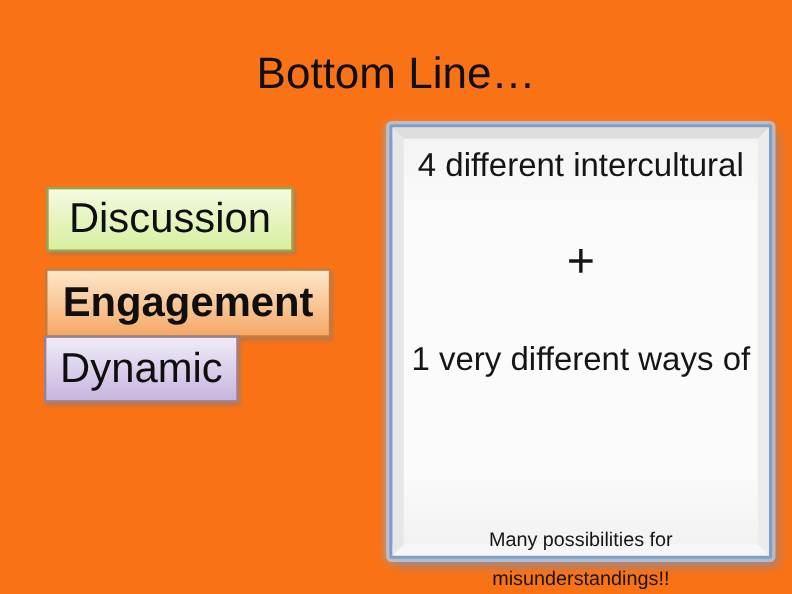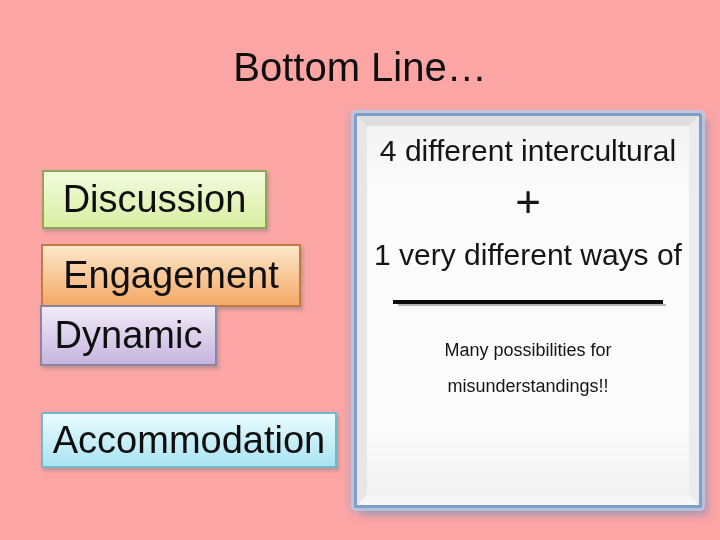--- a/index.html
+++ b/index.html
@@ -7,21 +7,21 @@
   body {
     font-family: "Liberation Sans", sans-serif;
     background: #ffffff;
     overflow: hidden;
     position: relative;
   }
   .slide {
     position: absolute;
     left: 0; top: 0;
     width: 720px; height: 540px;
-    background: #fca5a5;
+    background: #f97316;
     color: #111111;
   }
   .slide-title {
     position: absolute;
     left: 0; top: 46px;
     width: 720px;
     text-align: center;
     font-size: 40px;
     line-height: 42px;
     color: #0f0f0f;
@@ -59,20 +59,21 @@
   .summary-bevel {
     width: 100%; height: 100%;
     border: 10px solid;
     border-color: #dedede #ececec #f7f7f7 #e7e7e7;
     background: linear-gradient(180deg, #f4f4f4 0%, #fbfbfb 18%, #fbfbfb 82%, #f2f2f2 100%);
     display: flex;
     flex-direction: column;
     align-items: center;
     text-align: center;
     color: #151515;
+    gap: 36px;
   }
   .summary-para {
     font-size: 30px;
     line-height: 38px;
   }
   .para1 { margin-top: 6px; }
   .plus-sign {
     font-size: 44px;
     line-height: 44px;
     margin-top: 10px;
@@ -95,31 +96,28 @@
 <body>
 
 <div class="slide">
 
   <div class="slide-title">Bottom Line…</div>
 
   <div class="style-box box-discussion" style="background: linear-gradient(rgb(243, 250, 223) 0%, rgb(216, 239, 160) 100%); border-color: rgb(144, 165, 90);">
     <span>Discussion</span>
   </div>
 
-  <div class="style-box box-engagement" style="background: linear-gradient(rgb(253, 231, 203) 0%, rgb(244, 169, 102) 100%); border-color: rgb(192, 124, 66);">
+  <div class="style-box box-engagement" style="background: linear-gradient(rgb(253, 231, 203) 0%, rgb(244, 169, 102) 100%); border-color: rgb(192, 124, 66); font-weight: bold;">
     <span>Engagement</span>
   </div>
 
   <div class="style-box box-dynamic" style="background: linear-gradient(rgb(240, 235, 247) 0%, rgb(198, 181, 224) 100%); border-color: rgb(141, 132, 160);">
     <span>Dynamic</span>
   </div>
 
-  <div class="style-box box-accommodation" style="background: linear-gradient(rgb(234, 251, 254) 0%, rgb(169, 228, 242) 100%); border-color: rgb(115, 184, 202);">
-    <span>Accommodation</span>
-  </div>
 
   <div class="summary-panel" style="border-color: rgb(127, 159, 201);">
     <div class="summary-bevel">
 
       <div class="summary-para para1">
         <div>4 different intercultural</div>
       </div>
 
       <div class="plus-sign">+</div>
 

